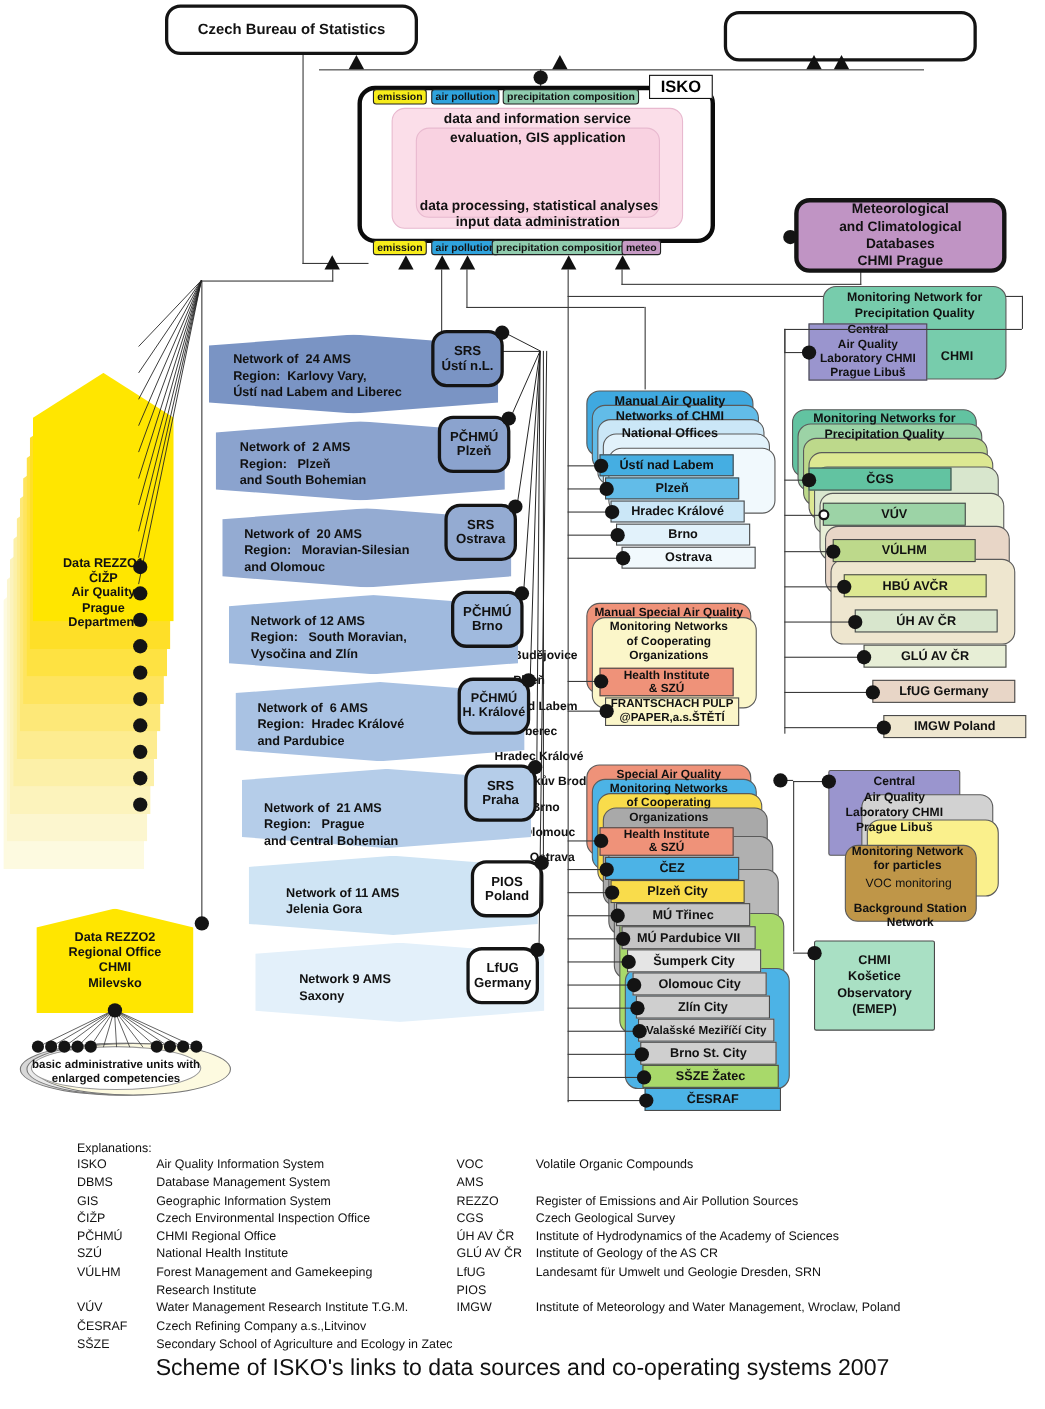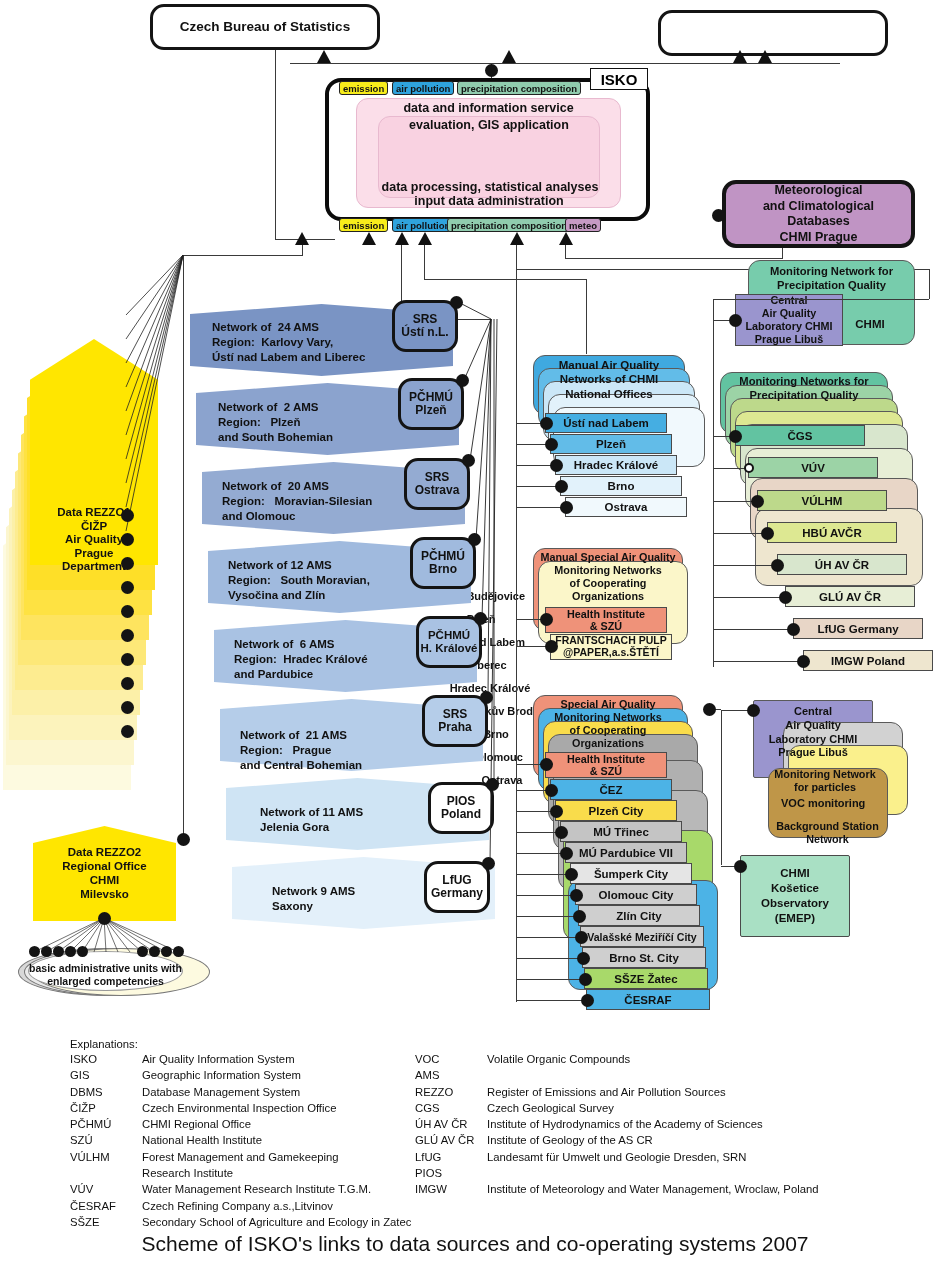--- a/index.html
+++ b/index.html
@@ -558,21 +558,21 @@
     <div class="stackcard" style="left:788px; top:745px; width:120px; height:70px; background:#faf08c;"></div>
     <div class="stackcard" style="left:768px; top:768px; width:120px; height:70px; background:#bf9648;"></div>
 
     <div style="position:absolute; left:753px; top:705px; width:120px; text-align:center; font-size:11px; font-weight:bold; white-space:pre-line; line-height:1.25; color:#111;">Central
 Air Quality
 Laboratory CHMI
 Prague Libuš</div>
 
     <div style="position:absolute; left:760px; top:768px; width:130px; text-align:center; font-size:10.8px; font-weight:bold; white-space:pre-line; line-height:1.18; color:#111;">Monitoring Network
 for  particles</div>
-    <div style="position:absolute; left:781px; top:797px; width:130px; font-size:11px; font-weight:bold; color:#111;">VOC monitoring</div>
+    <div style="position:absolute; left:761px; top:797px; width:130px; text-align:center; font-size:11px; font-weight:normal; color:#111;">VOC monitoring</div>
     <div style="position:absolute; left:760px; top:820px; width:135px; text-align:center; font-size:10.8px; font-weight:bold; white-space:pre-line; line-height:1.18; color:#111;">Background Station
 Network</div>
 
     <div class="dot" style="left:747px; top:704px;"></div>
     <div class="ln lnh" style="left:721px; top:710px; width:28px;"></div>
     <div class="ln lnv" style="left:721px; top:710px; height:155px;"></div>
   </div>
 
   <div>
     <div class="rowbox" style="left:740px; top:855px; width:110px; height:82px; background:#a9e0c4; border-radius:2px; font-size:11.5px; line-height:1.3; white-space:pre-line; text-align:center;">CHMI
@@ -585,28 +585,28 @@
 
   <div id="legend">
     <div class="lgTitle">Explanations:</div>
     <div class="colwrap">
       <div class="col1">
         <div class="lgline">
             <span class="lgA">ISKO</span>
             <span class="lgB">Air Quality Information System</span>
           </div>
         <div class="lgline">
+            <span class="lgA">DBMS</span>
+            <span class="lgB">Database Management System</span>
+          </div>
+        <div class="lgline">
             <span class="lgA">GIS</span>
             <span class="lgB">Geographic Information System</span>
           </div>
         <div class="lgline">
-            <span class="lgA">DBMS</span>
-            <span class="lgB">Database Management System</span>
-          </div>
-        <div class="lgline">
             <span class="lgA">ČIŽP</span>
             <span class="lgB">Czech Environmental Inspection Office</span>
           </div>
         <div class="lgline">
             <span class="lgA">PČHMÚ</span>
             <span class="lgB">CHMI Regional Office</span>
           </div>
         <div class="lgline">
             <span class="lgA">SZÚ</span>
             <span class="lgB">National Health Institute</span>

